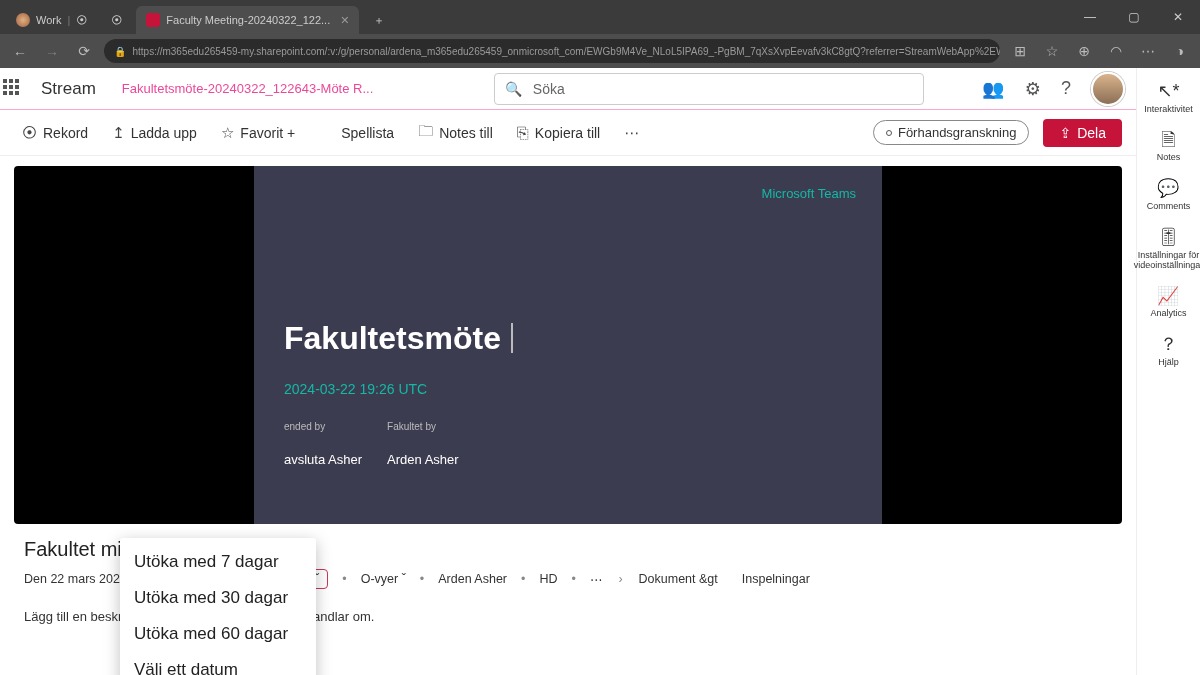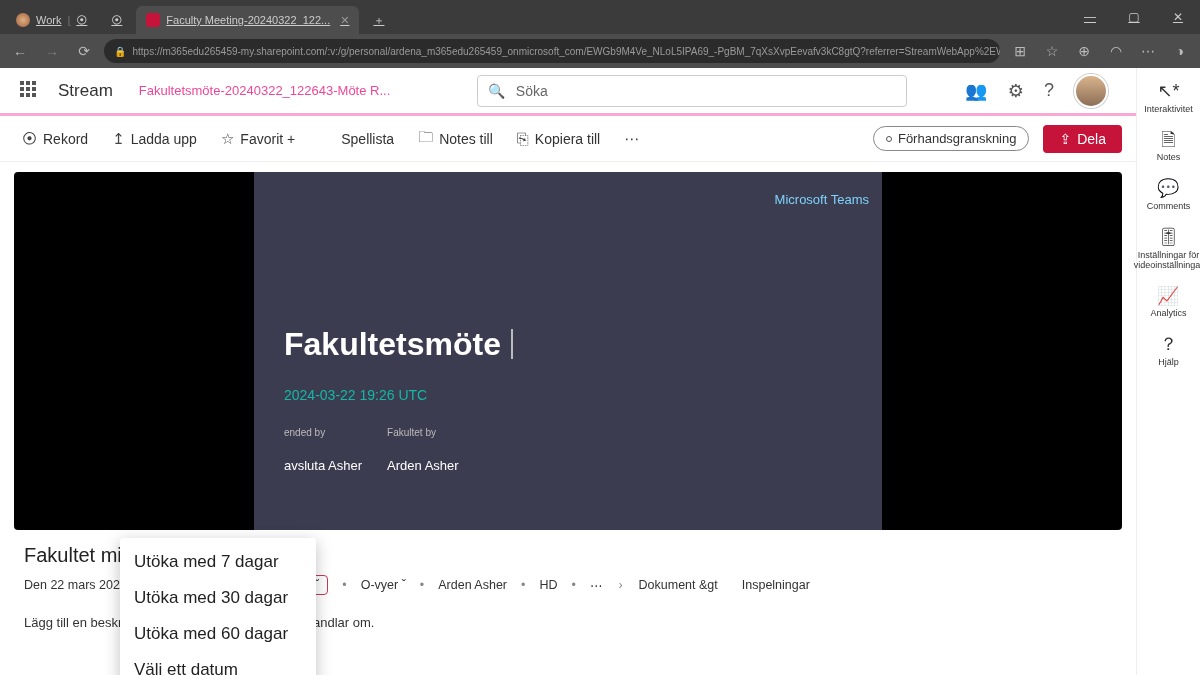--- a/index.html
+++ b/index.html
@@ -1,56 +1,56 @@
 <!DOCTYPE html>
 <html><head>
   <meta charset="utf-8">
   <style>
     * { margin: 0; padding: 0; box-sizing: border-box; font-family: "Segoe UI", sans-serif; }
     html, body { width: 1200px; height: 675px; overflow: hidden; background: #202020; }
 
     
-    .browser-top { background: #3b3b3b; height: 34px; display: flex; align-items: flex-end; padding-left: 6px; color: #ccc; font-size: 11px; text-decoration: underline; }
+    .browser-top { background: #3b3b3b; height: 34px; display: flex; align-items: flex-end; padding-left: 6px; color: #ccc; font-size: 11px; }
     .win-tab { display: flex; align-items: center; gap: 6px; padding: 4px 10px; margin-right: 4px; border-radius: 6px 6px 0 0; height: 28px; }
     .win-tab.active { background: #4d4d4d; }
     .win-tab .favicon { width: 14px; height: 14px; border-radius: 3px; }
     .win-tab .x { margin-left: 4px; color: #999; }
     .win-controls { margin-left: auto; display: flex; }
     .win-btn { width: 44px; height: 34px; display: flex; align-items: center; justify-content: center; color: #ccc; font-size: 12px; }
 
     .addr-bar { background: #4d4d4d; height: 34px; display: flex; align-items: center; gap: 8px; padding: 0 8px; color: #bbb; font-size: 12px; }
     .addr-field { flex: 1; background: #2b2b2b; border-radius: 14px; height: 24px; display: flex; align-items: center; padding: 0 10px; color: #9a9a9a; font-size: 10px; white-space: nowrap; overflow: hidden; }
     .addr-ic { width: 24px; text-align: center; font-size: 14px; color: #bbb; }
 
     
     .page { position: relative; background: #fff; height: calc(675px - 68px); display: flex; }
     .page-main { flex: 1; padding: 0; position: relative; }
 
     
-    .suite-hdr { height: 48px; display: flex; align-items: center; gap: 18px; padding: 0 20px; border-bottom: 3px solid #f9a8d4; }
+    .suite-hdr { height: 42px; display: flex; align-items: center; gap: 18px; padding: 0 3px; border-bottom: 1px solid #f9a8d4; }
     .waffle { width: 20px; height: 20px; display: grid; grid-template-columns: repeat(3,4px); grid-template-rows: repeat(3,4px); gap: 2px; }
     .waffle span { background: #555; }
     .suite-title { font-size: 17px; color: #333; font-weight: 400; }
     .doc-title { font-size: 13px; color: #ec4899; margin-left: 8px; }
     .search-box { margin-left: auto; margin-right: 40px; width: 430px; height: 32px; border: 1px solid #ccc; border-radius: 4px; display: flex; align-items: center; padding: 0 10px; color: #666; font-size: 14px; gap: 10px; }
     .hdr-right { display: flex; align-items: center; gap: 20px; margin-right: 8px; }
     .hdr-ic { font-size: 18px; color: #555; }
     .avatar { width: 34px; height: 34px; border-radius: 50%; background: linear-gradient(#d9b38c,#8c6f56); border: 2px solid #fff; box-shadow: 0 0 0 1px #ccc; }
 
     
     .cmd-bar { height: 46px; display: flex; align-items: center; gap: 8px; padding: 0 14px; border-bottom: 1px solid #eee; font-size: 14px; color: #333; }
     .cmd-btn { display: flex; align-items: center; gap: 6px; padding: 4px 8px; border-radius: 4px; }
     .cmd-btn .ic { font-size: 15px; color: #444; }
     .preview-btn { margin-left: auto; border: 1px solid #888; border-radius: 16px; padding: 4px 12px; display: flex; align-items: center; gap: 6px; font-size: 13px; }
     .share-btn { background: #c5133a; color: #fff; border-radius: 4px; padding: 6px 16px; margin-left: 6px; display: flex; align-items: center; gap: 6px; font-size: 14px; }
 
     
     .video-wrap { margin: 10px 14px 8px 14px; height: 358px; background: #000; border-radius: 4px; position: relative; overflow: hidden; }
     .slide { position: absolute; left: 240px; right: 240px; top: 0; bottom: 0; background: #3c3c50; color: #fff; padding: 24px 30px; }
-    .teams-tag { position: absolute; top: 20px; right: 13px; font-size: 13px; color: #7dd3fc; }
+    .teams-tag { position: absolute; top: 20px; right: 26px; font-size: 13px; color: #14b8a6; }
     .slide-title { font-size: 32px; font-weight: 600; margin-top: 130px; }
     .slide-title .cursor { display:inline-block; width: 2px; height: 30px; background: #bbb; margin-left: 10px; vertical-align: -4px;}
     .slide-date { margin-top: 24px; font-size: 14px; color: #14b8a6; }
     .slide-meta { margin-top: 24px; display: flex; gap: 25px; }
     .slide-meta .lbl { font-size: 10px; color: #bbb; }
     .slide-meta .val { font-size: 13px; margin-top: 20px; }
 
     
     .vid-title { font-size: 20px; color: #222; margin: 14px 0 8px 24px; }
     .info-line { display: flex; align-items: center; gap: 14px; font-size: 12.5px; color: #333; margin-left: 24px; flex-wrap: wrap; }

